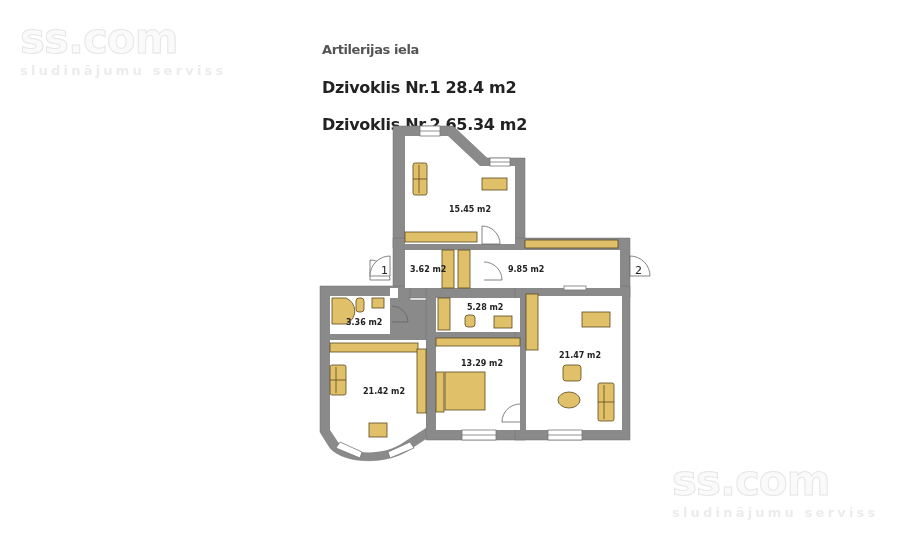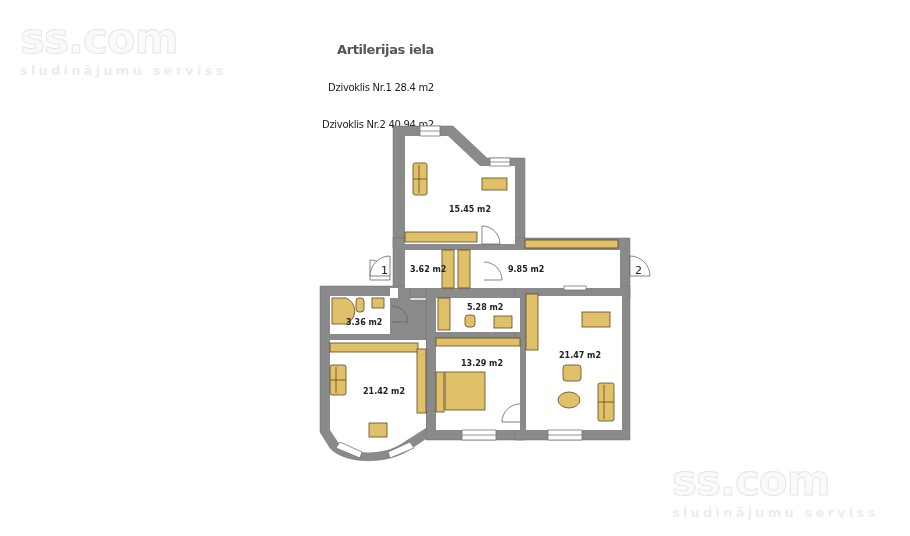--- a/index.html
+++ b/index.html
@@ -2,43 +2,43 @@
 <html><head>
 <meta charset="utf-8">
 <style>
   html, body { margin:0; padding:0; background:#ffffff; }
   body { width:910px; height:536px; position:relative; overflow:hidden; font-family:"DejaVu Sans", sans-serif; }
   .wm { position:absolute; color:#f1f1f1; font-family:"DejaVu Sans", sans-serif; user-select:none; }
   .wm .big { font-size:42px; font-weight:bold; letter-spacing:-1px; line-height:50px; display:block; -webkit-text-stroke:1px #e6e6e6; color:#fafafa; }
   .wm .small { font-size:13px; font-weight:bold; letter-spacing:3.2px; line-height:14px; display:block; color:#ececec; }
   #wm-top { left:20px; top:14px; }
   #wm-bottom { left:672px; top:456px; }
-  .hdr { position:absolute; left:322px; top:42px; color:#555555;text-align:right; }
+  .hdr { position:absolute; left:322px; top:42px; color:#555555; }
   .hdr .t { font-size:13px; font-weight:bold; letter-spacing:-0.4px; margin-bottom:5px; }
-  .hdr .l { font-size:10px; font-weight:normal; line-height:13px; color:#222; letter-spacing:-0.3px;margin-top:24px; }
+  .hdr .l { font-size:16px; font-weight:bold; line-height:13px; color:#222; letter-spacing:-0.3px;margin-top:24px; }
   svg.plan { position:absolute; left:0; top:0; }
   .lbl { font-family:"DejaVu Sans", sans-serif; font-size:8px; font-weight:bold; fill:#222; }
   .num { font-family:"DejaVu Sans", sans-serif; font-size:11px; fill:#222; }
 </style>
 </head>
 <body>
 
 <div id="wm-top" class="wm">
   <span class="big">ss.com</span>
   <span class="small">sludinājumu serviss</span>
 </div>
 <div id="wm-bottom" class="wm">
   <span class="big">ss.com</span>
   <span class="small">sludinājumu serviss</span>
 </div>
 
 <div class="hdr">
   <div class="t">Artilerijas iela</div>
   <div class="l">Dzivoklis Nr.1 28.4 m2</div>
-  <div class="l">Dzivoklis Nr.2 40.94 m2</div>
+  <div class="l">Dzivoklis Nr.2 65.34 m2</div>
 </div>
 
 <svg class="plan" width="910" height="536" viewBox="0 0 910 536">
 
   <g fill="#8a8a8a" stroke="#6e6e6e" stroke-width="0.5">
 
     <path d="M393,126 L453,126 L487,158 L525,158 L525,248 L393,248 Z"></path>
 
     <path d="M393,238 L630,238 L630,298 L393,298 Z"></path>
 

